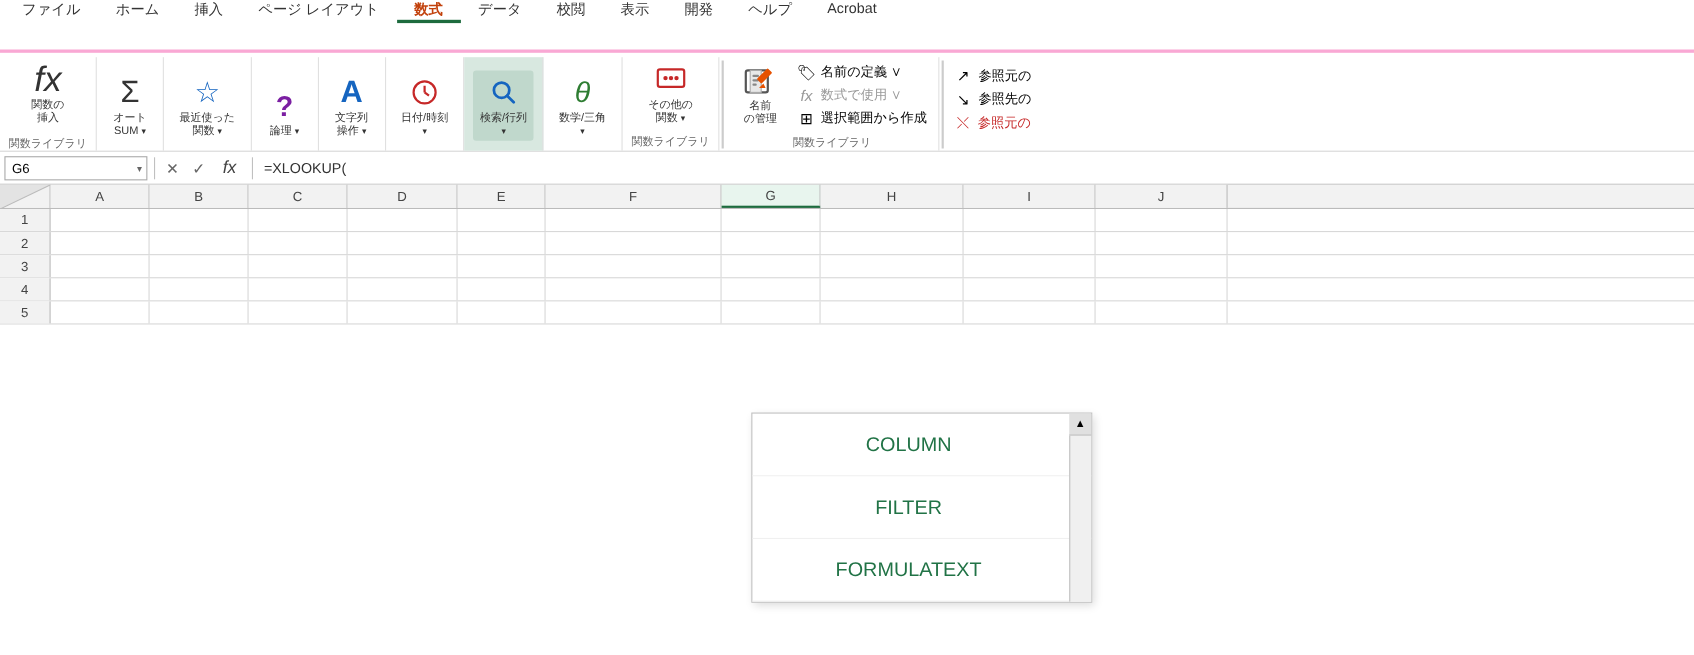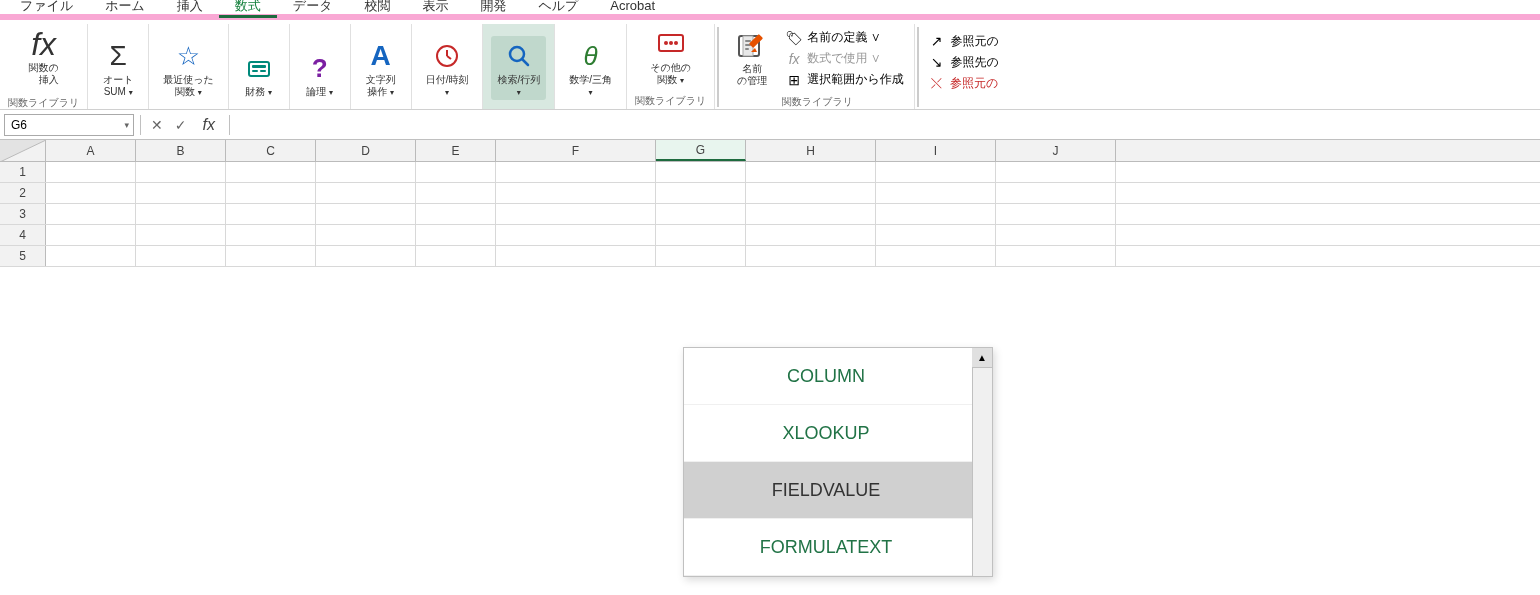--- a/index.html
+++ b/index.html
@@ -9,40 +9,40 @@
       background: #fff;
       width: 1540px;
       height: 595px;
       overflow: hidden;
       user-select: none;
     }
 
     
     #tab-bar {
       display: flex;
-      align-items: center;
+      align-items: flex-start;
       background: #fff;
-      height: 20px;
-      border-bottom: 6px solid #f9a8d4;
+      height: 48px;
+      border-bottom: 3px solid #f9a8d4;
       padding-left: 4px;
     }
     .ribbon-tab {
       display: flex;
       align-items: center;
       padding: 0 16px;
       font-size: 13px;
       color: #333;
       cursor: pointer;
       white-space: nowrap;
       border-bottom: 3px solid transparent;
     }
     .ribbon-tab.active {
-      color: #15803d;
+      color: #c2410c;
       border-bottom: 3px solid #1d6b3e;
-      font-weight: normal;
+      font-weight: bold;
     }
 
     
     #ribbon-content {
       display: flex;
       align-items: stretch;
       height: 90px;
       padding: 4px 0 0 0;
       border-bottom: 1px solid #d0d0d0;
     }
@@ -110,21 +110,21 @@
       font-weight: 400;
       color: #333;
       width: 54px;
       display: flex;
       flex-direction: column;
       align-items: center;
       justify-content: flex-end;
       padding-bottom: 4px;
       cursor: pointer;
     }
-    .fx-btn .ribbon-btn-label { font-size: 10px; font-style: normal; text-align: right; }
+    .fx-btn .ribbon-btn-label { font-size: 10px; font-style: normal; }
 
     .right-btn-row {
       display: flex;
       align-items: center;
       gap: 4px;
       padding: 1px 2px;
       cursor: pointer;
       border-radius: 2px;
       font-size: 12px;
     }
@@ -329,20 +329,21 @@
   </style>
 </head>
 <body>
 
 <div id="app">
 
   <div id="tab-bar">
     <div class="ribbon-tab">ファイル</div>
     <div class="ribbon-tab">ホーム</div>
     <div class="ribbon-tab">挿入</div>
+    <div class="ribbon-tab">ページ レイアウト</div>
     <div class="ribbon-tab active">数式</div>
     <div class="ribbon-tab">データ</div>
     <div class="ribbon-tab">校閲</div>
     <div class="ribbon-tab">表示</div>
     <div class="ribbon-tab">開発</div>
     <div class="ribbon-tab">ヘルプ</div>
     <div class="ribbon-tab">Acrobat</div>
   </div>
 
   <div id="ribbon-content">
@@ -370,36 +371,20 @@
     <div class="ribbon-group">
       <div class="ribbon-group-items">
         <div class="ribbon-btn">
           <div class="ribbon-btn-icon" style="font-size:26px; color:#1565c0;">☆</div>
           <div class="ribbon-btn-label">最近使った<br>関数 <span style="font-size:8px;">▾</span></div>
         </div>
       </div>
       <div class="ribbon-group-label"></div>
     </div>
 
-    <div class="ribbon-group">
-      <div class="ribbon-group-items">
-        <div class="ribbon-btn">
-          <div class="ribbon-btn-icon">
-            <svg width="28" height="28" viewBox="0 0 28 28">
-              <rect x="4" y="8" width="20" height="14" rx="2" fill="none" stroke="#00897b" stroke-width="2"></rect>
-              <rect x="7" y="11" width="14" height="3" rx="1" fill="#00897b"></rect>
-              <rect x="7" y="16" width="6" height="2" rx="1" fill="#00897b"></rect>
-              <rect x="15" y="16" width="6" height="2" rx="1" fill="#00897b"></rect>
-            </svg>
-          </div>
-          <div class="ribbon-btn-label">財務 <span style="font-size:8px;">▾</span></div>
-        </div>
-      </div>
-      <div class="ribbon-group-label"></div>
-    </div>
 
     <div class="ribbon-group">
       <div class="ribbon-group-items">
         <div class="ribbon-btn">
           <div class="ribbon-btn-icon" style="font-size:26px; color:#7b1fa2; font-weight:bold;">?</div>
           <div class="ribbon-btn-label">論理 <span style="font-size:8px;">▾</span></div>
         </div>
       </div>
       <div class="ribbon-group-label"></div>
     </div>
@@ -536,20 +521,21 @@
   <div id="formula-bar">
     <div id="cell-ref-box">
       <span>G6</span>
       <span class="cell-ref-arrow">▾</span>
     </div>
     <div class="formula-sep"></div>
     <span class="formula-icon-btn">✕</span>
     <span class="formula-icon-btn">✓</span>
     <span id="formula-fx">fx</span>
     <div class="formula-sep"></div>
+    <div id="formula-input">=XLOOKUP(</div>
   </div>
 
   <div style="position:relative;">
 
     <div id="col-header-row">
       <div class="corner-cell">
 
         <svg width="46" height="22" style="position:absolute;top:0;left:0;">
           <polygon points="0,0 46,0 0,22" fill="#ccc" opacity="0.4"></polygon>
           <line x1="46" y1="0" x2="0" y2="22" stroke="#bbb" stroke-width="1"></line>
@@ -632,22 +618,21 @@
       <div class="sheet-cell cw-i"></div>
       <div class="sheet-cell cw-j"></div>
     </div>
 
     <div id="dropdown-menu">
 
       <div class="scroll-arrow-up" style="position:absolute;top:0;right:0;width:20px;height:20px;background:#e0e0e0;display:flex;align-items:center;justify-content:center;border-bottom:1px solid #c0c0c0;z-index:10;font-size:10px;">▲</div>
 
       <div id="dropdown-items">
           <div class="dropdown-item" style="padding-right: 24px;">COLUMN</div>
-          <div class="dropdown-item" style="padding-right: 24px;">XLOOKUP</div>
-          <div class="dropdown-item highlighted" style="padding-right: 24px;">FIELDVALUE</div>
+          <div class="dropdown-item" style="padding-right: 24px;">FILTER</div>
           <div class="dropdown-item" style="padding-right: 24px;">FORMULATEXT</div>
         </div>
 
       <div class="dropdown-scrollbar"></div>
     </div>
 
   </div>
 </div>
 
 </body></html>

